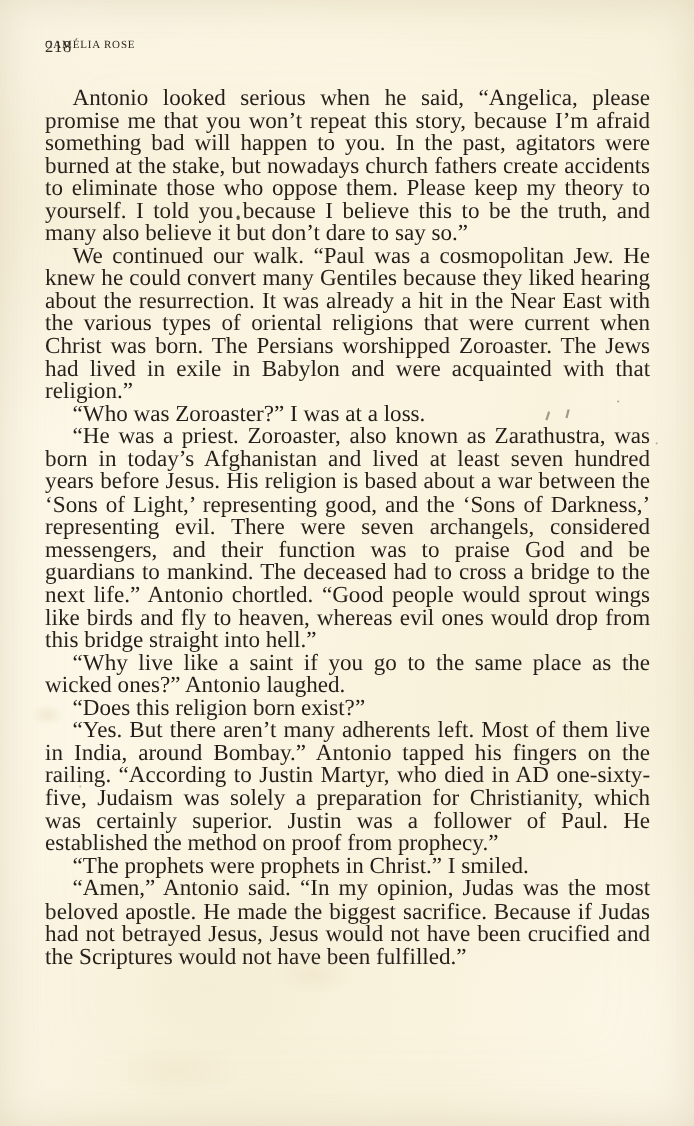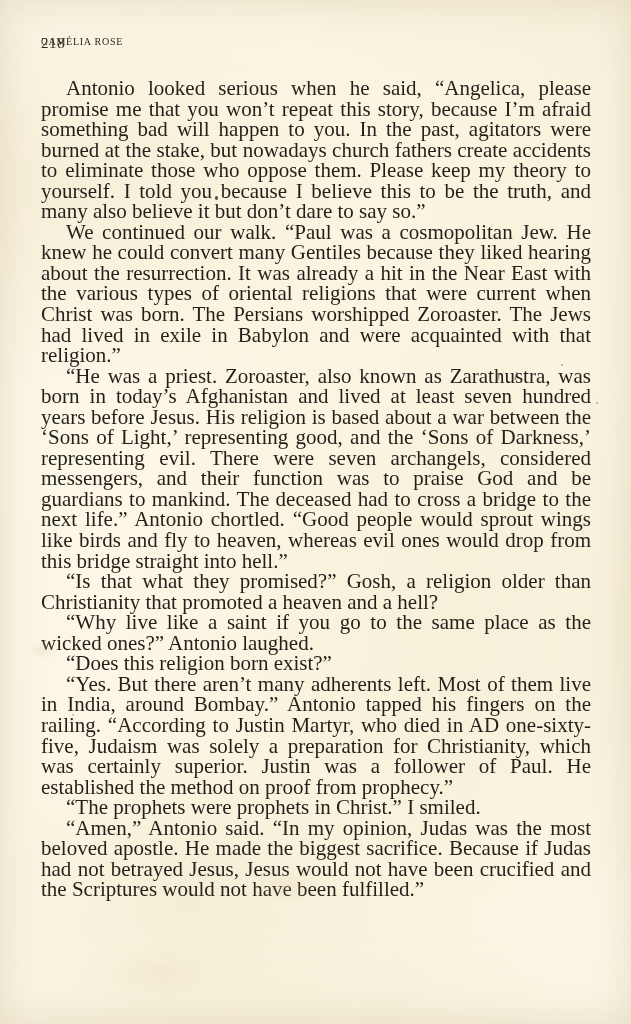--- a/index.html
+++ b/index.html
@@ -110,22 +110,22 @@
 <div class="page">
 
   <div class="running-head">
     <div class="folio">218</div>
     <div class="book-title">CAMÉLIA ROSE</div>
   </div>
 
   <div class="body-text">
       <p>Antonio looked serious when he said, “Angelica, please promise me that you won’t repeat this story, because I’m afraid something bad will happen to you. In the past, agitators were burned at the stake, but nowadays church fathers create accidents to eliminate those who oppose them. Please keep my theory to yourself. I told you because I believe this to be the truth, and many also believe it but don’t dare to say so.”</p>
       <p>We continued our walk. “Paul was a cosmopolitan Jew. He knew he could convert many Gentiles because they liked hearing about the resurrection. It was already a hit in the Near East with the various types of oriental religions that were current when Christ was born. The Persians worshipped Zoroaster. The Jews had lived in exile in Babylon and were acquainted with that religion.”</p>
+      <p>“Who was Zoroaster?” I was at a loss.</p>
       <p>“He was a priest. Zoroaster, also known as Zarathustra, was born in today’s Afghanistan and lived at least seven hundred years before Jesus. His religion is based about a war between the ‘Sons of Light,’ representing good, and the ‘Sons of Darkness,’ representing evil. There were seven archangels, considered messengers, and their function was to praise God and be guardians to mankind. The deceased had to cross a bridge to the next life.” Antonio chortled. “Good people would sprout wings like birds and fly to heaven, whereas evil ones would drop from this bridge straight into hell.”</p>
-      <p>“Is that what they promised?” Gosh, a religion older than Christianity that promoted a heaven and a hell?</p>
       <p>“Why live like a saint if you go to the same place as the wicked ones?” Antonio laughed.</p>
       <p>“Does this religion born exist?”</p>
       <p>“Yes. But there aren’t many adherents left. Most of them live in India, around Bombay.” Antonio tapped his fingers on the railing. “According to Justin Martyr, who died in AD one-sixty-five, Judaism was solely a preparation for Christianity, which was certainly superior. Justin was a follower of Paul. He established the method on proof from prophecy.”</p>
       <p>“The prophets were prophets in Christ.” I smiled.</p>
       <p>“Amen,” Antonio said. “In my opinion, Judas was the most beloved apostle. He made the biggest sacrifice. Because if Judas had not betrayed Jesus, Jesus would not have been crucified and the Scriptures would not have been fulfilled.”</p>
     </div>
 
   <div class="tick" style="left:497px; top:374px; width:1.5px; height:8px; transform:rotate(18deg);"></div>
   <div class="tick" style="left:515px; top:372px; width:1.5px; height:8px; transform:rotate(14deg);"></div>
   <div class="speck" style="left:215px; top:196px; width:3px; height:3.5px; opacity:0.85;"></div>

